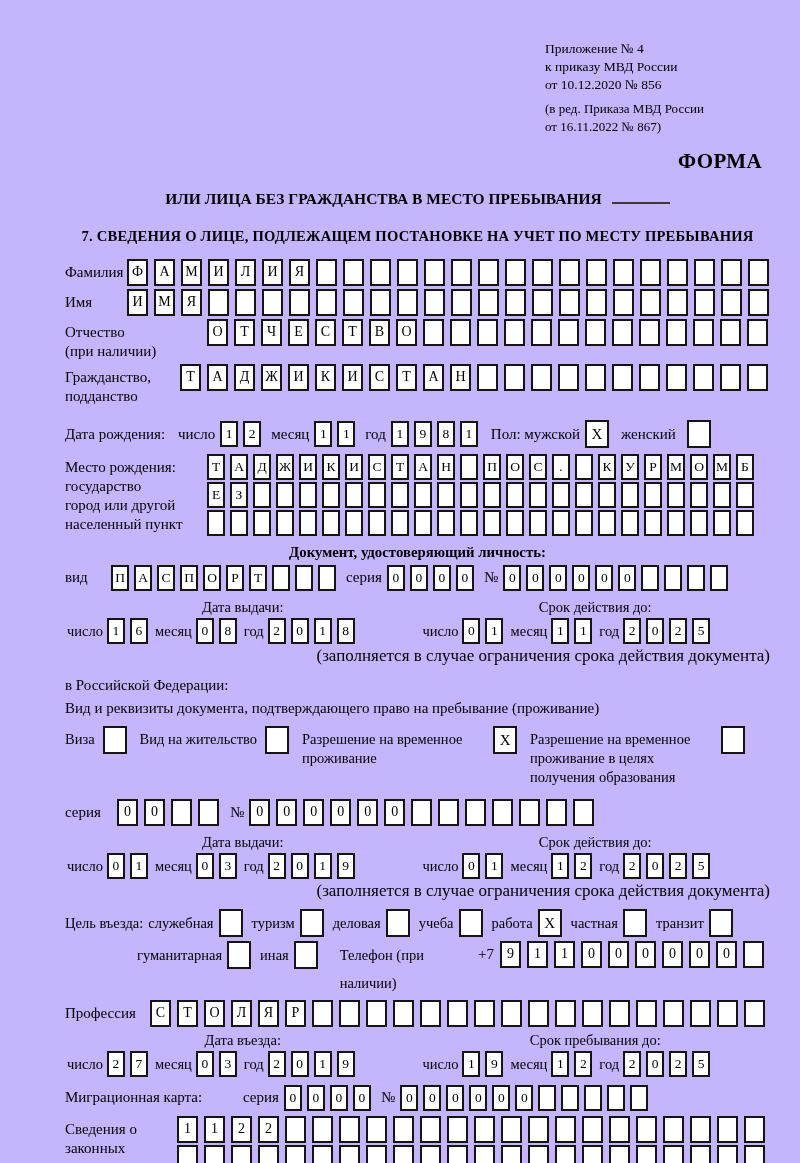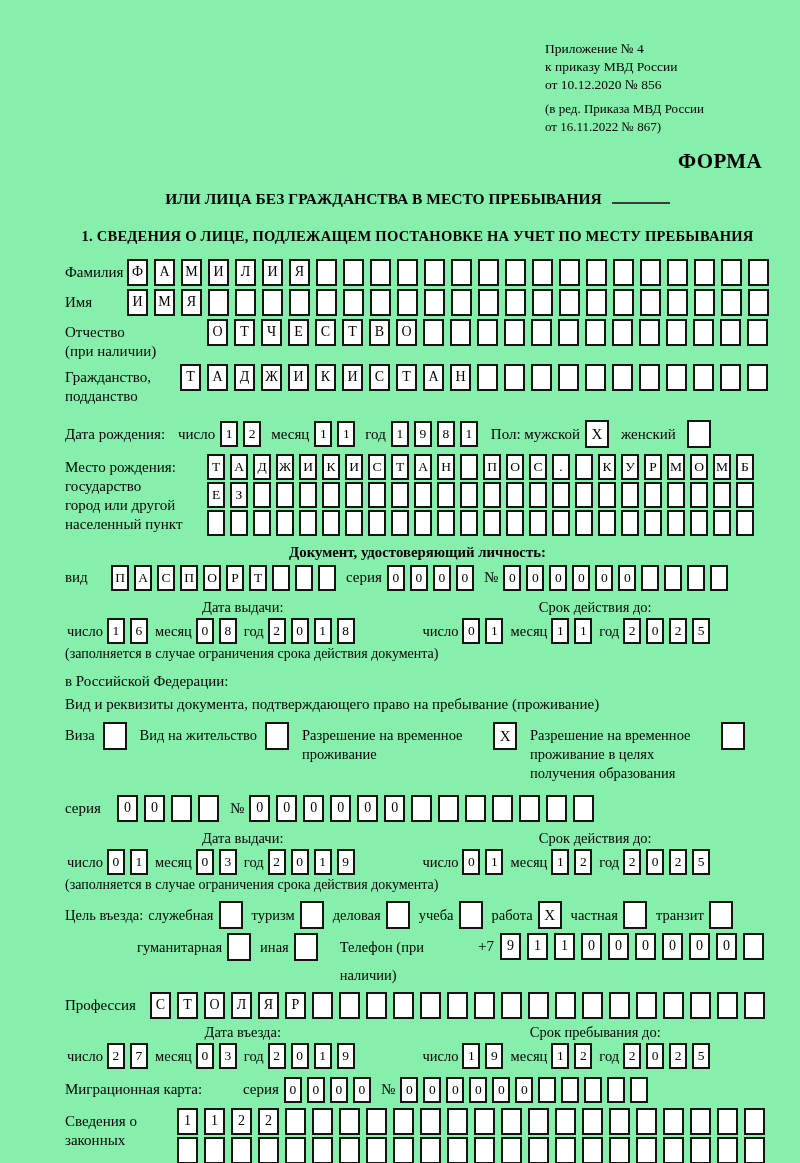--- a/index.html
+++ b/index.html
@@ -1,19 +1,19 @@
 <!DOCTYPE html>
 <html><head>
 <meta charset="utf-8">
 <style>
   * { margin:0; padding:0; box-sizing:border-box; }
   body { background:#fff; }
   .page {
     width:800px; height:1163px; overflow:hidden; position:relative;
-    background:#86efac; color:#000;
+    background:#c4b5fd; color:#000;
     font-family:"Liberation Serif", serif; font-size:15px;
     padding:40px 30px 0 65px;
   }
   
   .hdr { margin-left:auto; width:225px; font-size:13.5px; line-height:18px; }
   .hdr .sub { margin-top:6px; font-size:13px; }
   .forma { text-align:right; font-weight:bold; font-size:21px; margin-top:13px; padding-right:8px; letter-spacing:.4px; }
   .title { text-align:center; font-weight:bold; font-size:15.5px; margin-top:14px; line-height:22px; }
   .blank-line { display:inline-block; width:58px; border-bottom:2px solid #3a3a3a; height:14px; margin-left:10px; }
   .sec-title { text-align:center; font-weight:bold; font-size:14.6px; margin-top:18px; letter-spacing:.2px; }
@@ -41,21 +41,21 @@
   .olbl { line-height:28px; margin-right:5px; }
   .gap { margin-left:9px; }
 
   
   .dates { display:flex; margin-top:8px; }
   .dcol { width:358px; }
   .dcol.right { width:352px; }
   .dhead { text-align:center; font-size:14.5px; }
   .drow { display:flex; align-items:center; margin-top:2px; }
   .dlbl { margin:0 4px 0 2px; font-size:14.5px; flex-shrink:0; }
-  .note { text-align:left; font-size:14px; margin-top:2px; }
+  .note { text-align:right; font-size:17px; margin-top:2px; }
 
   .para { font-size:15px; line-height:23px; margin-top:8px; }
 
   .opts { display:flex; align-items:flex-start; margin-top:6px; font-size:14.5px; }
   .opt { display:flex; align-items:flex-start; }
   .opt + .opt { margin-left:13px; }
   .opt .ol { line-height:19px; padding-top:4px; margin-right:8px; }
   .opt .wrapc { width:183px; text-align:left; }
 
   .doc-head { text-align:center; font-weight:bold; font-size:14.8px; margin-top:4px; }
@@ -76,21 +76,21 @@
     </div>
   </div>
   <div class="forma">ФОРМА</div>
 
   <div class="title">
     <div>
       <span>ИЛИ ЛИЦА БЕЗ ГРАЖДАНСТВА В МЕСТО ПРЕБЫВАНИЯ</span><span class="blank-line"></span>
     </div>
   </div>
 
-  <div class="sec-title">1. СВЕДЕНИЯ О ЛИЦЕ, ПОДЛЕЖАЩЕМ ПОСТАНОВКЕ НА УЧЕТ ПО МЕСТУ ПРЕБЫВАНИЯ</div>
+  <div class="sec-title">7. СВЕДЕНИЯ О ЛИЦЕ, ПОДЛЕЖАЩЕМ ПОСТАНОВКЕ НА УЧЕТ ПО МЕСТУ ПРЕБЫВАНИЯ</div>
 
   <div class="frow" style="margin-top:14px;">
     <div class="flabel w62">Фамилия</div>
     <div class="cellgroup">
         <span class="cell">Ф</span>
         <span class="cell">А</span>
         <span class="cell">М</span>
         <span class="cell">И</span>
         <span class="cell">Л</span>
         <span class="cell">И</span>

